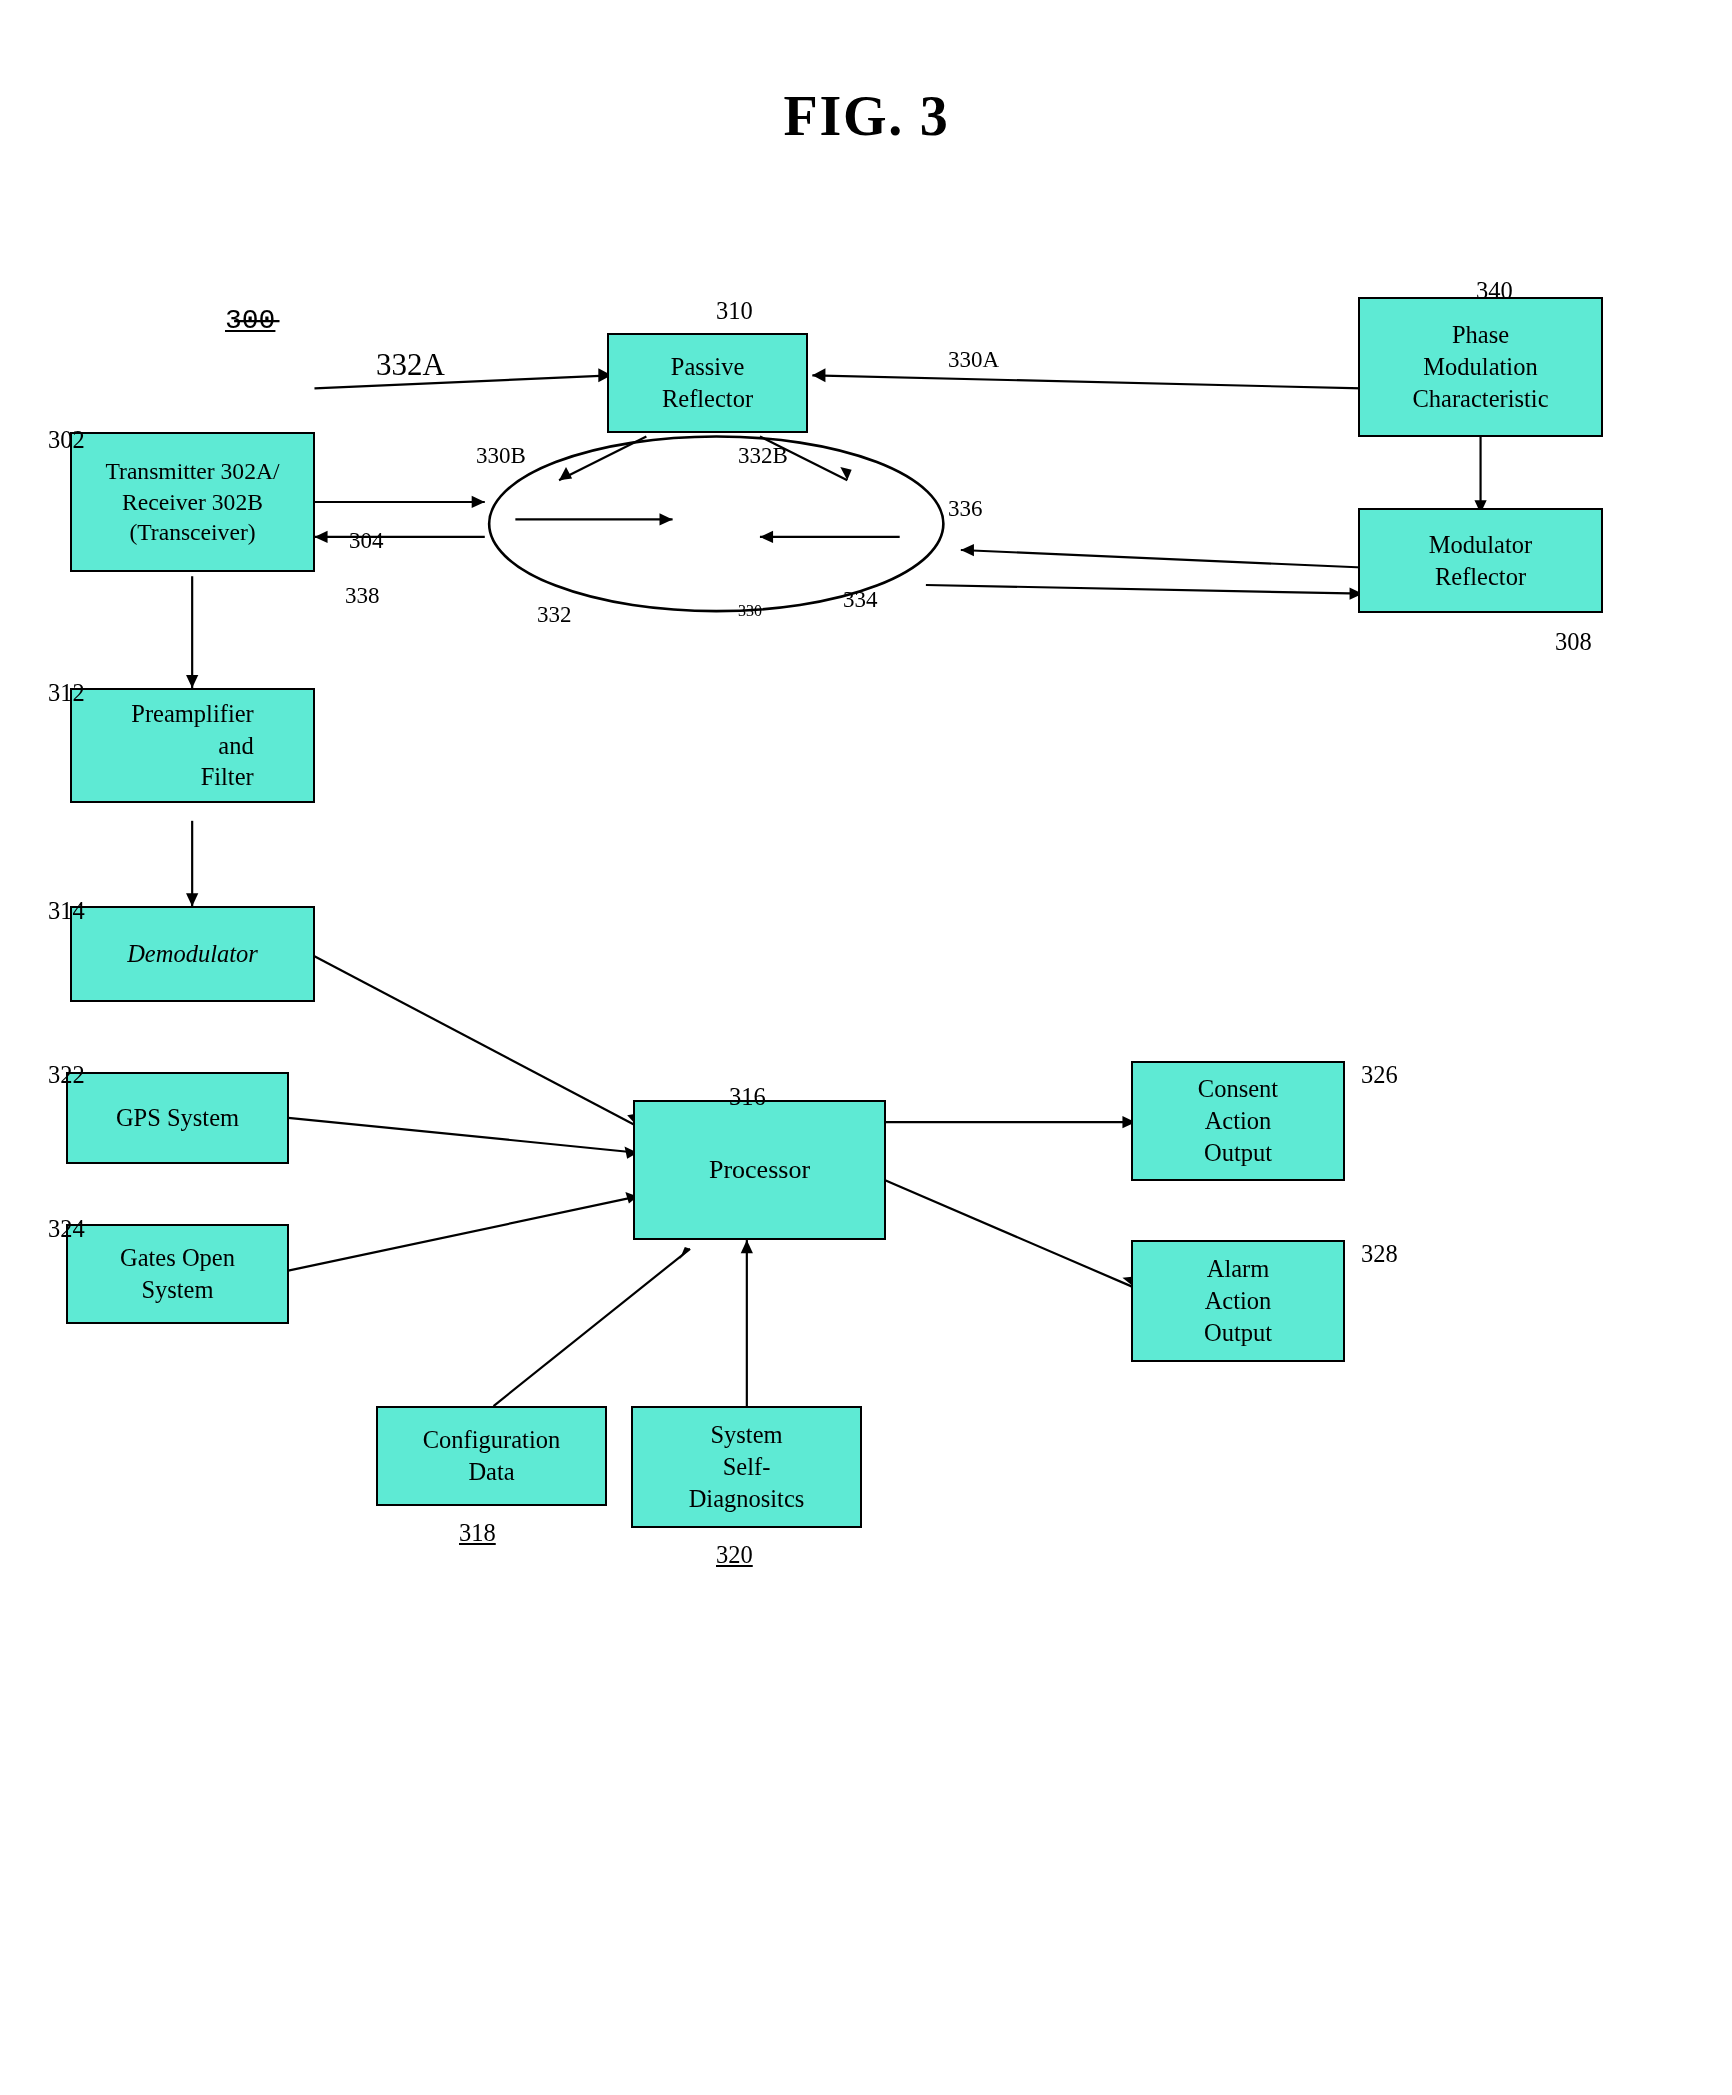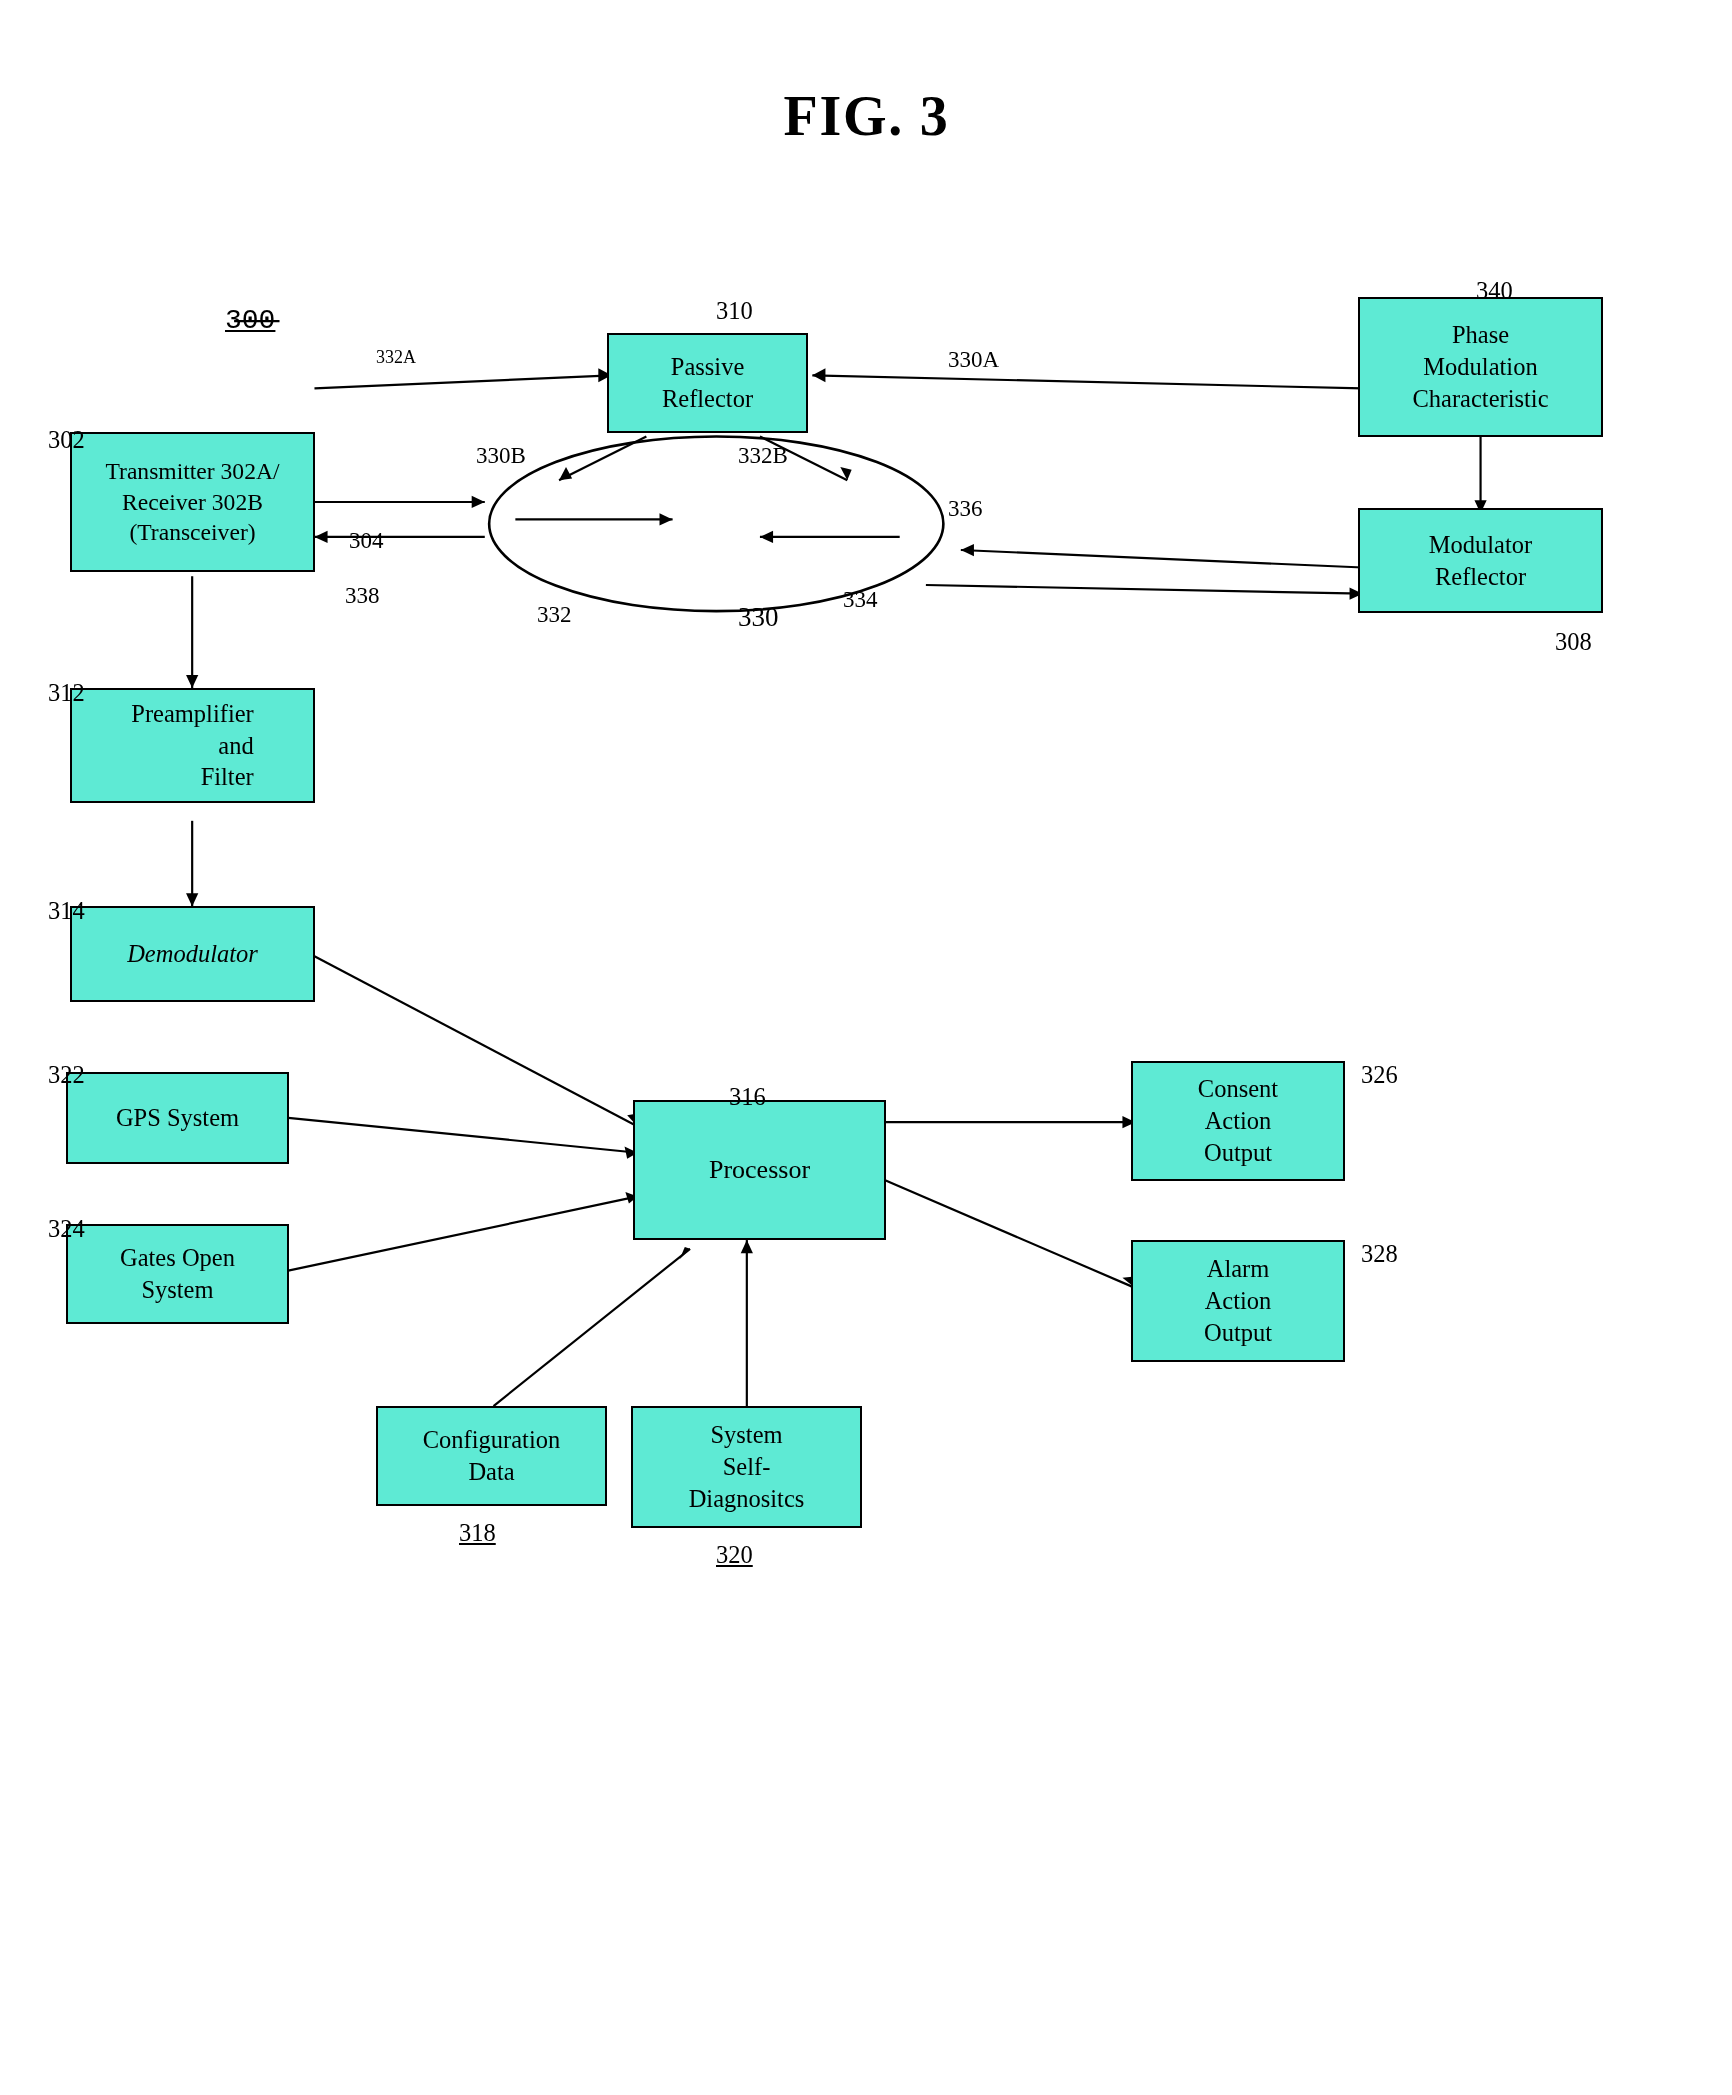--- a/index.html
+++ b/index.html
@@ -211,25 +211,25 @@
   <div class="label" style="left:729px; top:900px;">316</div>
   <div class="label" style="left:48px; top:878px;">322</div>
   <div class="label" style="left:48px; top:1032px;">324</div>
   <div class="label" style="left:1361px; top:878px;">326</div>
   <div class="label" style="left:1361px; top:1057px;">328</div>
   <div class="label" style="left:459px; top:1336px;"><span class="underline">318</span></div>
   <div class="label" style="left:716px; top:1358px;"><span class="underline">320</span></div>
 
   <div class="label" style="left:225px; top:122px; font-size:28px;font-family:Liberation Mono, monospace;"><span class="underline">300</span></div>
 
-  <div class="label" style="left:376px; top:164px; font-size:18px;">332A</div>
+  <div class="label" style="left:376px; top:164px; font-size:31px;">332A</div>
   <div class="label" style="left:948px; top:164px; font-size:23px;">330A</div>
   <div class="label" style="left:476px; top:260px; font-size:23px;">330B</div>
   <div class="label" style="left:738px; top:260px; font-size:23px;">332B</div>
   <div class="label" style="left:349px; top:345px; font-size:23px;">304</div>
   <div class="label" style="left:345px; top:400px; font-size:23px;">338</div>
   <div class="label" style="left:537px; top:419px; font-size:23px;">332</div>
-  <div class="label" style="left:738px; top:419px; font-size:27px;">330</div>
+  <div class="label" style="left:738px; top:419px; font-size:16px;">330</div>
   <div class="label" style="left:843px; top:404px; font-size:23px;">334</div>
   <div class="label" style="left:948px; top:313px; font-size:23px;">336</div>
 
 </div>
 
 
 </body></html>

